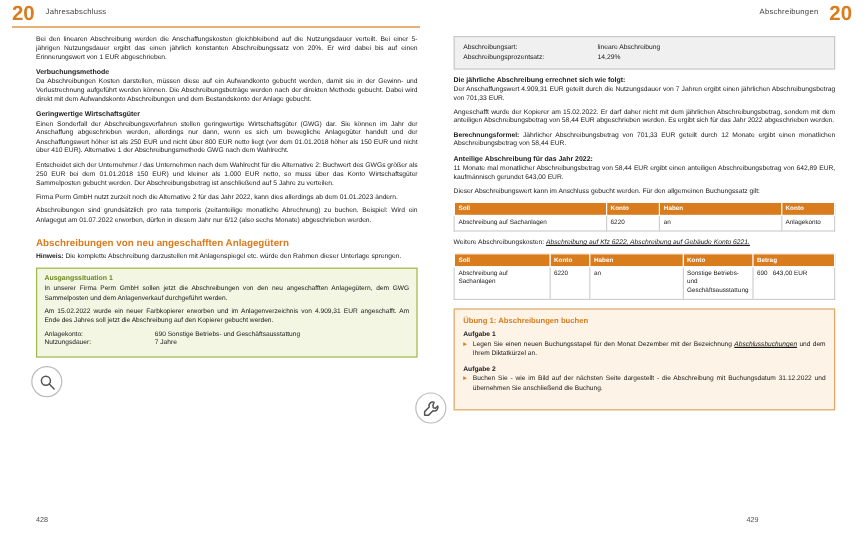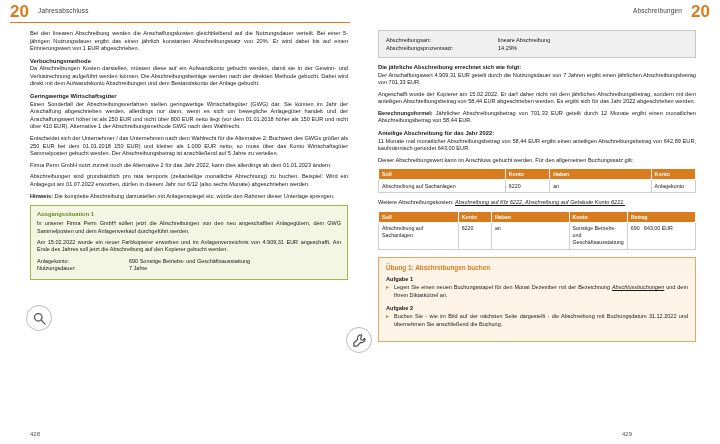--- a/index.html
+++ b/index.html
@@ -144,20 +144,21 @@
 
     <h3 class="sub">Verbuchungsmethode</h3>
     <p>Da Abschreibungen Kosten darstellen, müssen diese auf ein Aufwandkonto gebucht werden, damit sie in der Gewinn- und Verlustrechnung aufgeführt werden können. Die Abschreibungsbeträge werden nach der direkten Methode gebucht. Dabei wird direkt mit dem Aufwandskonto Abschreibungen und dem Bestandskonto der Anlage gebucht.</p>
 
     <h3 class="sub">Geringwertige Wirtschaftsgüter</h3>
     <p>Einen Sonderfall der Abschreibungsverfahren stellen geringwertige Wirtschaftsgüter (GWG) dar. Sie können im Jahr der Anschaffung abgeschrieben werden, allerdings nur dann, wenn es sich um bewegliche Anlagegüter handelt und der Anschaffungswert höher ist als 250 EUR und nicht über 800 EUR netto liegt (vor dem 01.01.2018 höher als 150 EUR und nicht über 410 EUR). Alternative 1 der Abschreibungsmethode GWG nach dem Wahlrecht.</p>
     <p>Entscheidet sich der Unternehmer / das Unternehmen nach dem Wahlrecht für die Alternative 2: Buchwert des GWGs größer als 250 EUR bei dem 01.01.2018 150 EUR) und kleiner als 1.000 EUR netto, so muss über das Konto Wirtschaftsgüter Sammelposten gebucht werden. Der Abschreibungsbetrag ist anschließend auf 5 Jahre zu verteilen.</p>
     <p>Firma Perm GmbH nutzt zurzeit noch die Alternative 2 für das Jahr 2022, kann dies allerdings ab dem 01.01.2023 ändern.</p>
     <p>Abschreibungen sind grundsätzlich pro rata temporis (zeitanteilige monatliche Abrechnung) zu buchen. Beispiel: Wird ein Anlagegut am 01.07.2022 erworben, dürfen in diesem Jahr nur 6/12 (also sechs Monate) abgeschrieben werden.</p>
 
+    <h2 class="sec">Abschreibungen von neu angeschafften Anlagegütern</h2>
 
     <div class="hinweis">
       <b>Hinweis:</b><span> Die komplette Abschreibung darzustellen mit Anlagenspiegel etc. würde den Rahmen dieser Unterlage sprengen.</span>
     </div>
 
     <div class="greenbox">
       <div class="gb-title">Ausgangssituation 1</div>
       <p>In unserer Firma Perm GmbH sollen jetzt die Abschreibungen von den neu angeschafften Anlagegütern, dem GWG Sammelposten und dem Anlagenverkauf durchgeführt werden.</p>
       <p>Am 15.02.2022 wurde ein neuer Farbkopierer erworben und im Anlagenverzeichnis von 4.909,31 EUR angeschafft. Am Ende des Jahres soll jetzt die Abschreibung auf den Kopierer gebucht werden.</p>
       <div class="kv">

